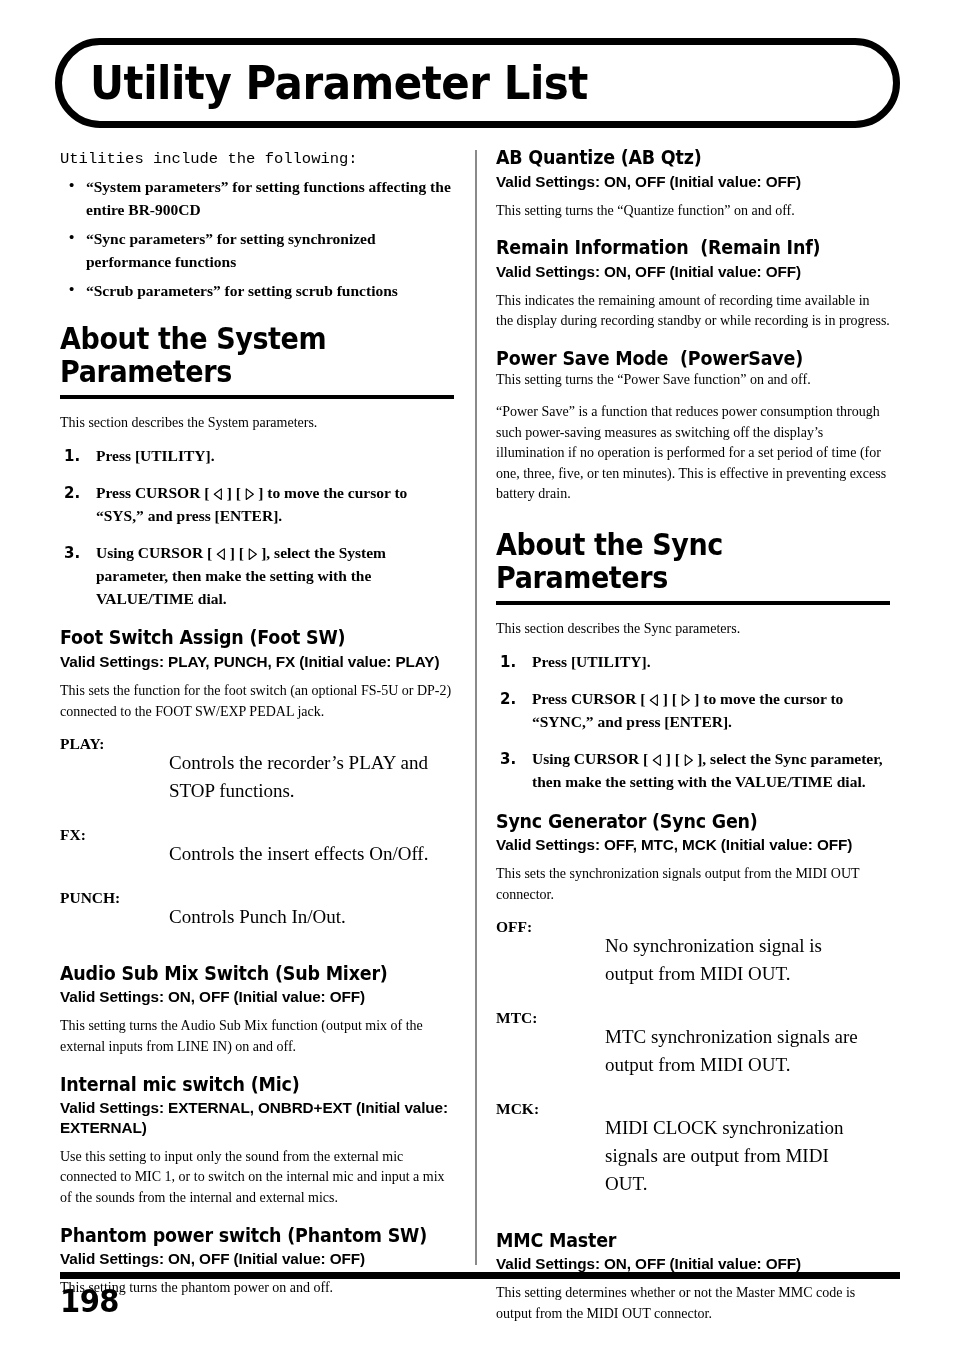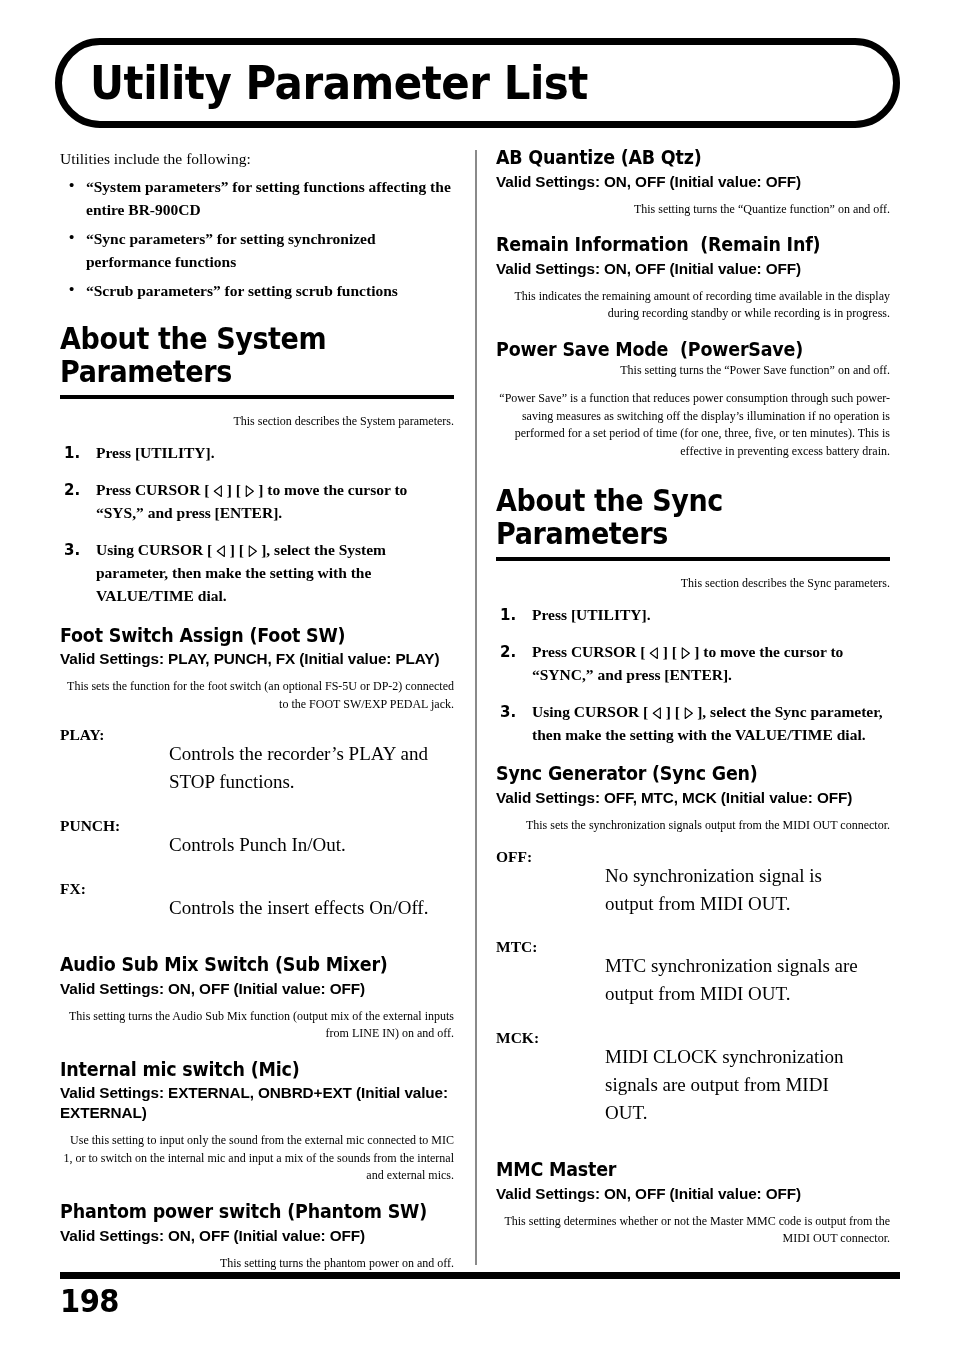--- a/index.html
+++ b/index.html
@@ -61,27 +61,27 @@
     left: 475px;
     top: 150px;
     width: 2px;
     height: 1115px;
     background: #8a8a8a;
   }
 
   
   .body-text {
     font-family: "Liberation Serif", serif;
-    font-size: 12px;
+    font-size: 14px;
     line-height: 1.47;
     margin: 0 0 11px 0;
-    text-align: right;
+    text-align: left;
   }
   .intro-line {
-    font-family: Liberation Serif, serif;
+    font-family: Liberation Mono, monospace;
     font-size: 15.5px;
     line-height: 1.45;
     margin: 0 0 6px 0;
   }
 
   ul.bullets {
     list-style: none;
     margin: 0 0 26px 0;
     padding: 0;
   }
@@ -265,26 +265,26 @@
         <div>
           <h3 class="param-head">Foot Switch Assign (Foot SW)</h3>
           <div class="valid">Valid Settings: PLAY, PUNCH, FX (Initial value: PLAY)</div>
           <p class="body-text">This sets the function for the foot switch (an optional FS-5U or DP-2) connected to the FOOT SW/EXP PEDAL jack.</p>
           <dl class="deflist">
             <div class="defrow">
               <dt>PLAY:</dt>
               <dd>Controls the recorder’s PLAY and STOP functions.</dd>
             </div>
             <div class="defrow">
+              <dt>FX:</dt>
+              <dd>Controls the insert effects On/Off.</dd>
+            </div>
+            <div class="defrow">
               <dt>PUNCH:</dt>
               <dd>Controls Punch In/Out.</dd>
-            </div>
-            <div class="defrow">
-              <dt>FX:</dt>
-              <dd>Controls the insert effects On/Off.</dd>
             </div>
           </dl>
         </div>
         <div>
           <h3 class="param-head">Audio Sub Mix Switch (Sub Mixer)</h3>
           <div class="valid">Valid Settings: ON, OFF (Initial value: OFF)</div>
           <p class="body-text">This setting turns the Audio Sub Mix function (output mix of the external inputs from LINE IN) on and off.</p>
         </div>
         <div>
           <h3 class="param-head">Internal mic switch (Mic)</h3>

